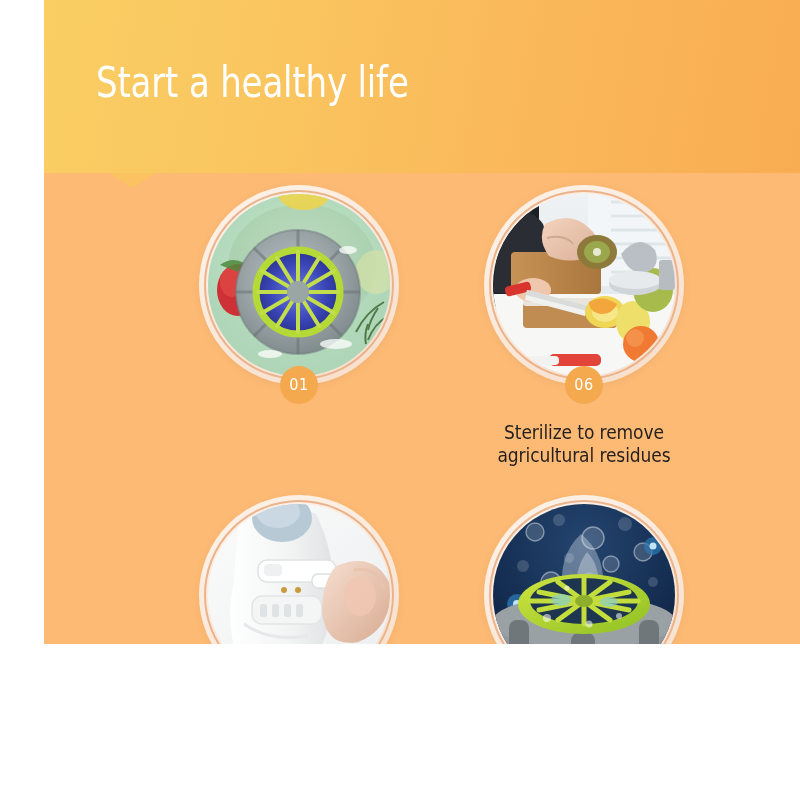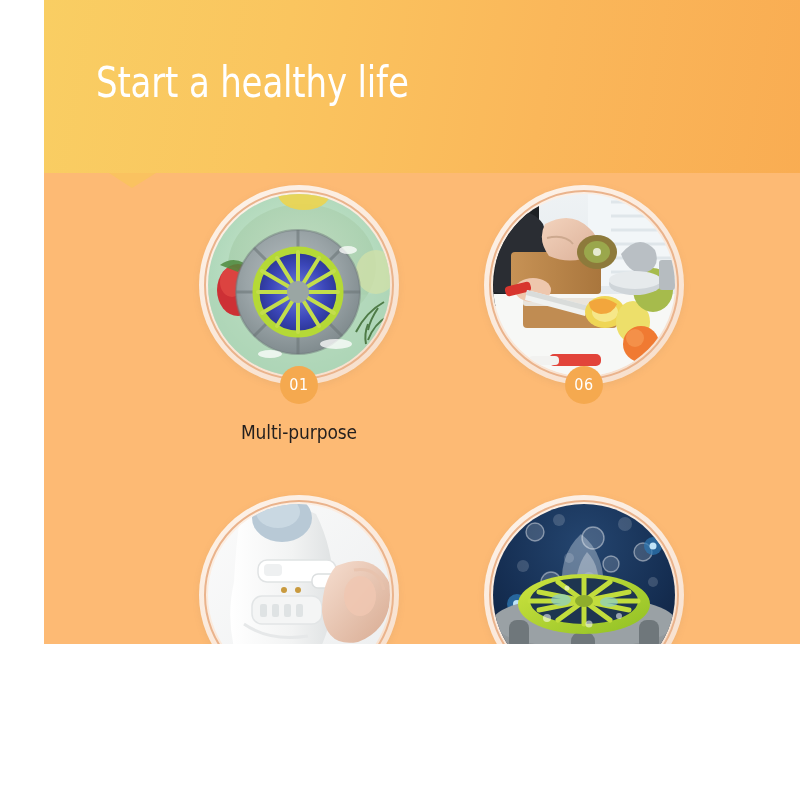--- a/index.html
+++ b/index.html
@@ -228,21 +228,20 @@
             <g fill="#ffffff" opacity="0.75">
               <ellipse cx="128" cy="150" rx="16" ry="5"></ellipse>
               <ellipse cx="62" cy="160" rx="12" ry="4"></ellipse>
               <ellipse cx="140" cy="56" rx="9" ry="4"></ellipse>
             </g>
           </svg>
         </div>
         <div class="badge" style="background: rgb(245, 169, 79);">01</div>
       </div>
       <div class="caption" style="color: rgb(35, 31, 30);">
-        <span class="cl">Multi-purpose</span>
       </div>
     </div>
 
     <div class="feature col-right row-top">
       <div class="circle-wrap">
         <div class="photo-ring"></div>
         <div class="photo">
           <svg width="182" height="182" viewBox="0 0 182 182">
             <defs>
               <linearGradient id="f2bg" x1="0" y1="0" x2="0" y2="1">
@@ -294,20 +293,24 @@
             <path d="M128 60 q18 -22 34 -4 q6 16 -8 22 q-18 4 -26 -18z" fill="#b9bfc4"></path>
             <ellipse cx="142" cy="90" rx="26" ry="11" fill="#cfd5d9"></ellipse>
             <ellipse cx="142" cy="86" rx="26" ry="9" fill="#e6eaec"></ellipse>
             <rect x="166" y="66" width="16" height="30" rx="3" fill="#b6bcc0"></rect>
             <rect x="56" y="160" width="52" height="12" rx="5" fill="#e2443a"></rect>
             <rect x="36" y="162" width="30" height="9" rx="4" fill="#f2f2f0"></rect>
           </svg>
         </div>
         <div class="badge" style="background: rgb(245, 169, 79);">06</div>
       </div>
+      <div class="caption" style="color: rgb(35, 31, 30);">
+        <span class="cl">Sterilize to remove</span>
+        <span class="cl">agricultural residues</span>
+      </div>
     </div>
 
     <div class="feature col-left row-bottom">
       <div class="circle-wrap">
         <div class="photo-ring"></div>
         <div class="photo">
           <svg width="182" height="182" viewBox="0 0 182 182">
             <defs>
               <linearGradient id="f3bg" x1="0" y1="0" x2="1" y2="1">
                 <stop offset="0%" stop-color="#fbfbfb"></stop>

